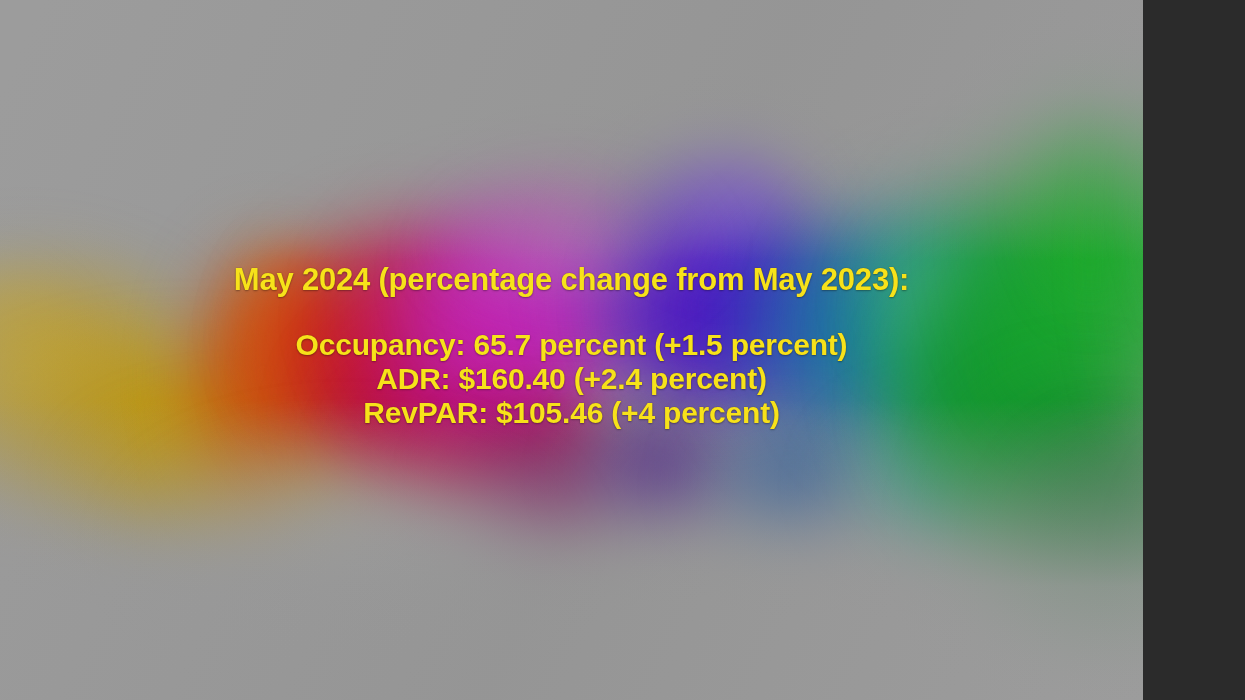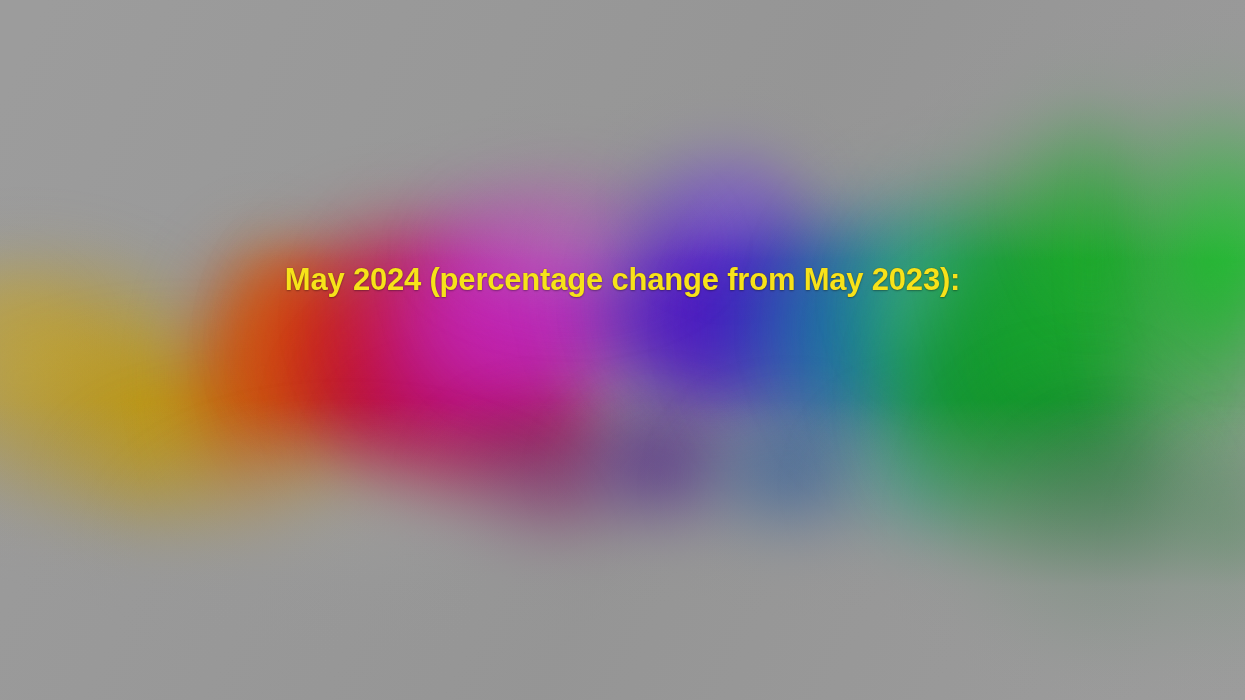--- a/index.html
+++ b/index.html
@@ -2,21 +2,21 @@
 <html><head>
 <meta charset="utf-8">
 <style>
   html, body {
     margin: 0;
     padding: 0;
     background: #2b2b2b;
   }
   #stage {
     position: relative;
-    width: 1245px;
+    width: 1143px;
     height: 700px;
     overflow: hidden;
     background: #9a9a9a;
     font-family: "Liberation Sans", sans-serif;
   }
 
   
   .art {
     position: absolute;
     inset: 0;
@@ -313,16 +313,21 @@
     <div class="haze-top"></div>
     <div class="haze-bottom"></div>
     <div class="haze-left"></div>
     <div class="grain"></div>
   </div>
 
   <div class="text-layer">
 
     <div class="headline">May 2024 (percentage change from May 2023):</div>
 
+    <div class="stats">
+      <div class="stat-line">Occupancy: 65.7 percent (+1.5 percent)</div>
+      <div class="stat-line">ADR: $160.40 (+2.4 percent)</div>
+      <div class="stat-line">RevPAR: $105.46 (+4 percent)</div>
+    </div>
 
   </div>
 
 </div>
 
 </body></html>

